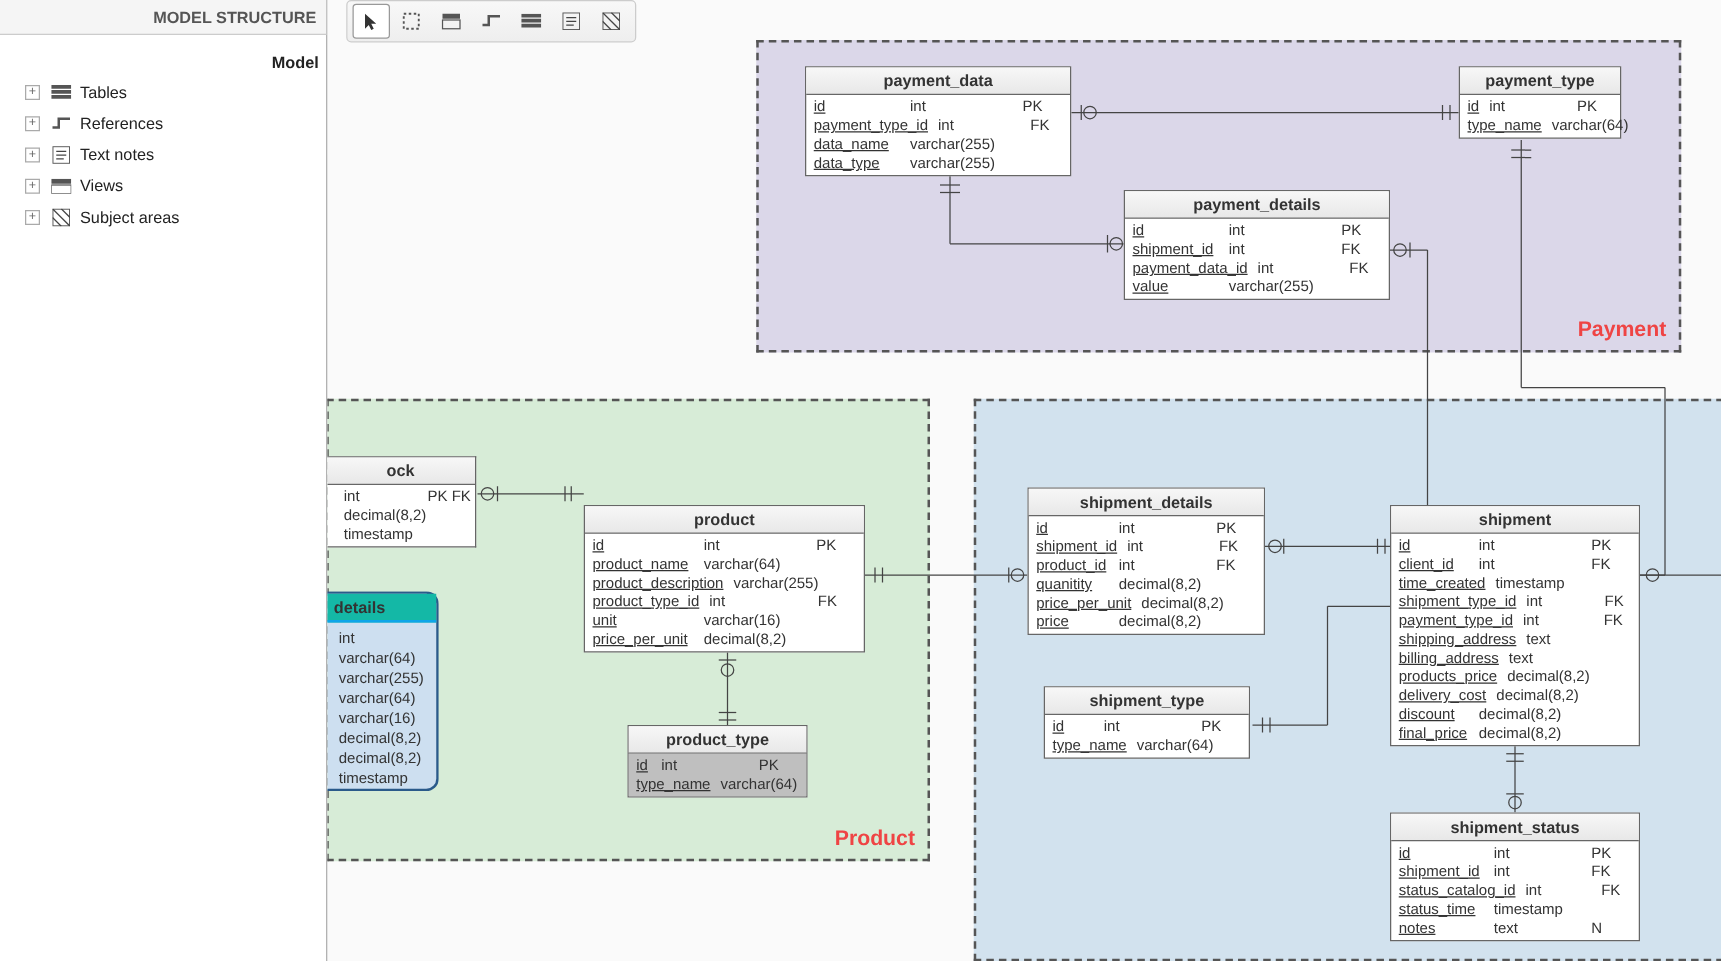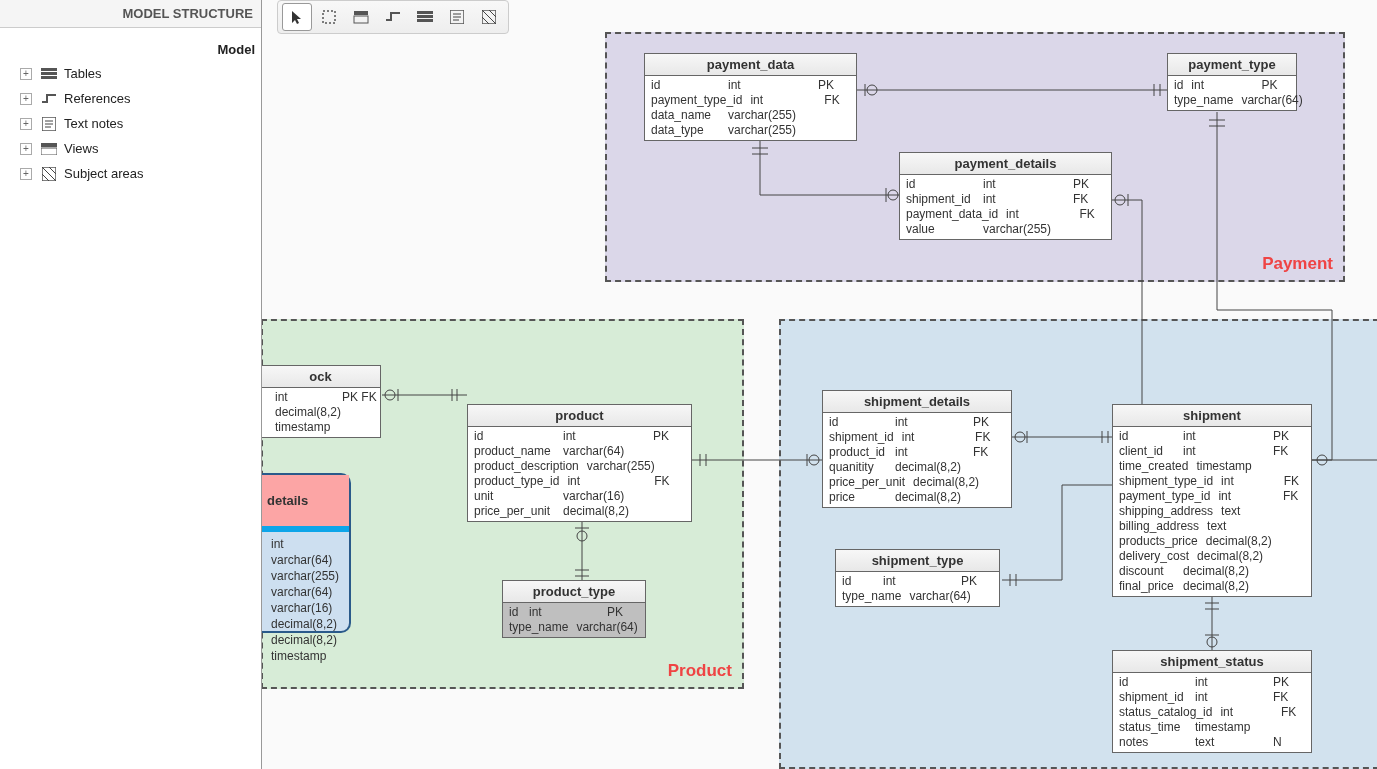--- a/index.html
+++ b/index.html
@@ -25,28 +25,28 @@
   .subject-area .sa-label { position: absolute; bottom: 6px; right: 10px; font-size: 17px; font-weight: bold; color: #ef4444; }
   .sa-payment { background: rgba(160,150,200,0.35); }
   .sa-product { background: rgba(150,210,150,0.35); }
   .sa-shipment { background: rgba(150,190,220,0.40); }
 
   .table { position: absolute; background: #fff; border: 1px solid #666; font-size: 12px; }
   .table.partial-left { border-left: none; }
   .table .thead { background: linear-gradient(#f7f7f7,#e8e8e8); border-bottom: 1px solid #666; text-align: center; font-weight: bold; padding: 3px 18px; font-size: 13px; }
   .table .tbody { padding: 2px 2px; }
   .table .trow { display: flex; line-height: 15px; }
-  .table .c-name { flex: 1; padding: 0 4px; white-space: nowrap; }
+  .table .c-name { flex: 1; padding: 0 4px; white-space: nowrap; text-decoration: underline; }
   .table .c-type { width: 78px; padding: 0 4px; white-space: nowrap; }
   .table .c-key  { width: 40px; padding: 0 4px; text-align: left; white-space: nowrap; }
   .table.wide .c-type { width: 90px; }
   .table.grey .tbody { background: #bfbfbf; }
 
   .details-card { position: absolute; border: 2px solid #2a5a8a; border-radius: 10px; background: #cddff0; border-left: none; border-top-left-radius: 0; border-bottom-left-radius: 0; }
-  .details-card .thead { background: #fca5a5; border-bottom: 6px solid #0ea5e9; font-weight: bold; padding: 18px 6px; font-size: 13px; }
+  .details-card .thead { background: #14b8a6; border-bottom: 2px solid #0ea5e9; font-weight: bold; padding: 3px 6px; font-size: 13px; }
   .details-card .tbody { padding: 4px 10px; }
   .details-card .trow { line-height: 16px; }
 
   line { stroke: #444; stroke-width: 1; }
   circle.crow { fill: none; stroke: #444; stroke-width: 1; }
 </style>
 </head>
 <body>
 
 <div class="sidebar">

